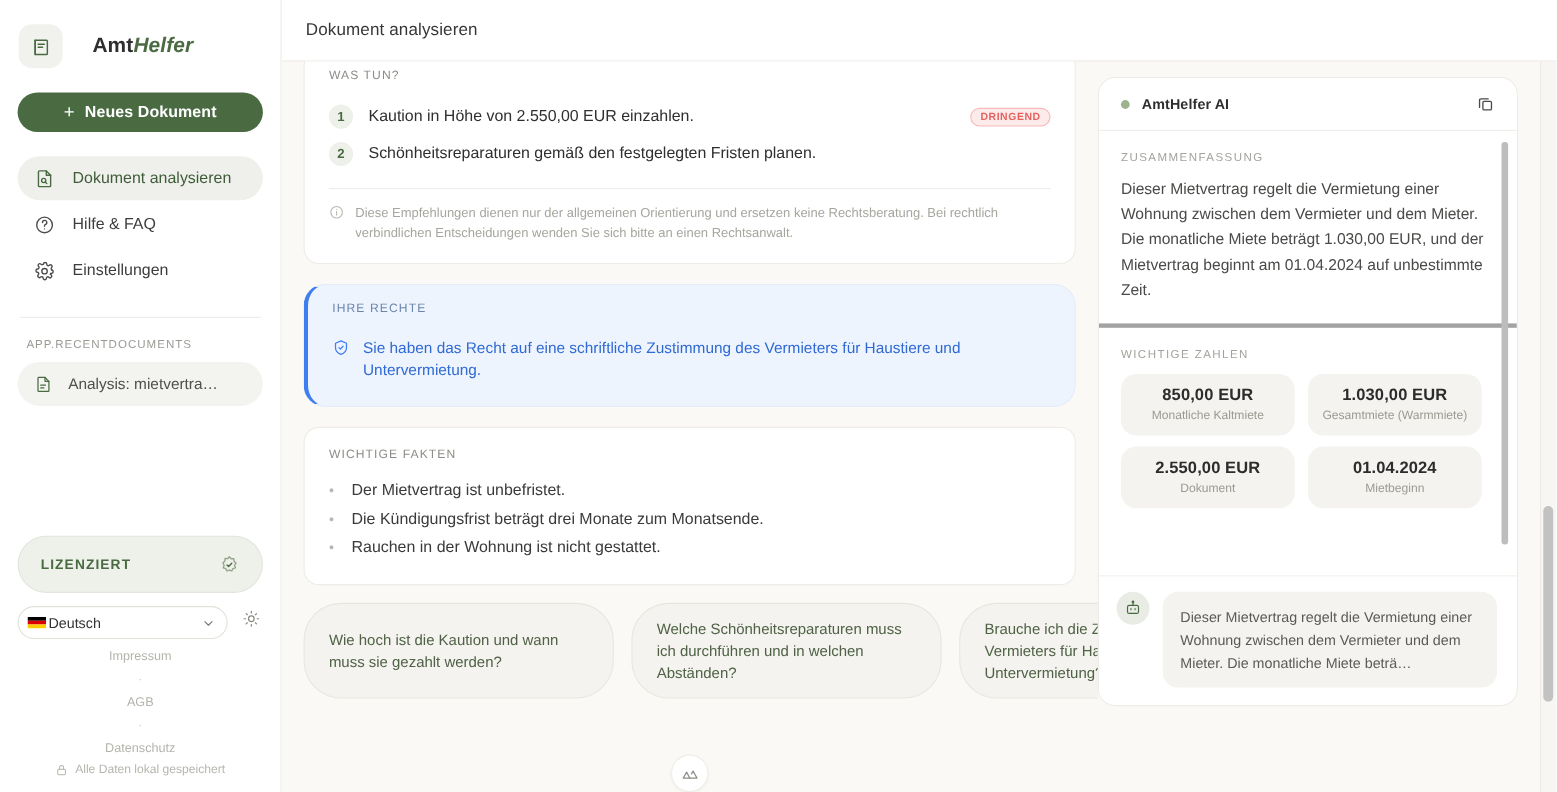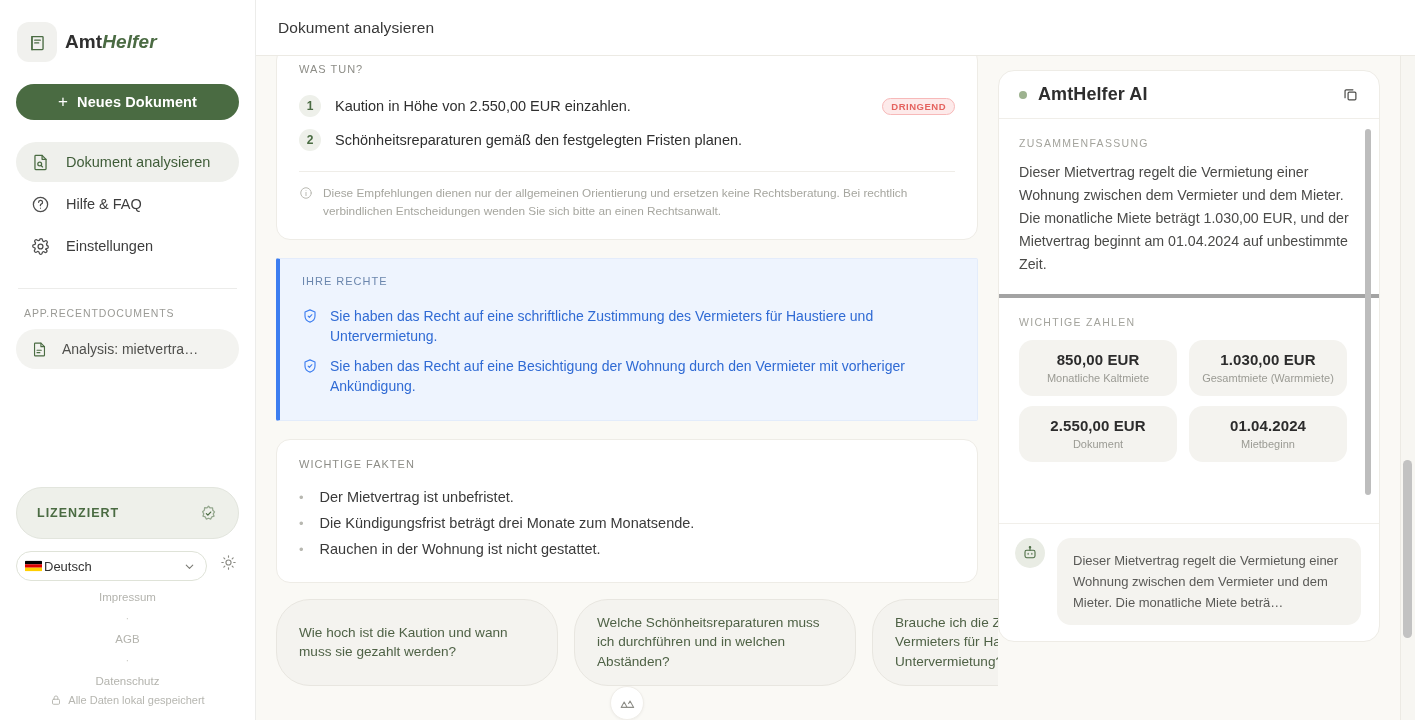--- a/index.html
+++ b/index.html
@@ -15,21 +15,21 @@
 
   
   #sidebar {
     width: 256px; height: 720px; flex: 0 0 256px;
     background: #ffffff;
     border-right: 1px solid #ececea;
     display: flex; flex-direction: column;
     padding: 0 16px;
     position: relative;
   }
-  .brand { display: flex; align-items: center; gap: 8px; padding: 22px 0 0 1px; }
+  .brand { display: flex; align-items: center; gap: 27px; padding: 22px 0 0 1px; }
   .brand-badge {
     width: 40px; height: 40px; border-radius: 12px;
     background: #f1f1ee;
     display: flex; align-items: center; justify-content: center;
   }
   .brand-text { font-size: 19px; letter-spacing: .1px; }
   .brand-text .b1 { font-weight: 700; color: #2f2f2f; }
   .brand-text .b2 { font-weight: 700; font-style: italic; color: #4b6b43; }
 
   .new-doc-btn {
@@ -137,21 +137,21 @@
     font-size: 9.5px; letter-spacing: .5px; font-weight: 600;
     border-radius: 9px; padding: 2px 8px; text-transform: uppercase;
   }
   .card-sep { height: 1px; background: #efede8; margin: 14px 0 12px; }
   .disclaimer { display: flex; gap: 10px; align-items: flex-start; }
   .disclaimer p { font-size: 11.8px; line-height: 1.55; color: #a6a69f; }
 
   
   #card-rechte {
     margin-top: 18px; background: #eef4fe; border: 1px solid #e3ecfb;
-    border-left: 4px solid #3d7ef0; border-radius: 2px;
+    border-left: 4px solid #3d7ef0; border-radius: 20px;
     padding: 16px 22px 18px 22px;
   }
   #card-rechte .card-label { color: #6b86ad; }
   .right-row { display: flex; gap: 12px; align-items: flex-start; padding: 5px 0; }
   .right-row p { font-size: 14px; line-height: 1.45; color: #2f6ad4; }
 
   
   #card-fakten { margin-top: 18px; padding-bottom: 20px; }
   .fact-row { display: flex; gap: 16px; align-items: baseline; padding: 5px 0; }
   .fact-bullet { color: #b8b8b1; font-size: 13px; line-height: 1; }
@@ -185,21 +185,21 @@
     background: #fff; border: 1px solid #eeece6;
     border-radius: 16px; height: 572px;
     display: flex; flex-direction: column; overflow: hidden;
     position: relative;
   }
   #ai-head {
     height: 48px; flex: 0 0 48px; border-bottom: 1px solid #f0eee9;
     display: flex; align-items: center; padding: 0 18px 0 20px; gap: 11px;
   }
   .status-dot { width: 8px; height: 8px; border-radius: 4px; background: #9db28f; flex: 0 0 8px; }
-  #ai-title { font-size: 18px; font-weight: 700; color: #2e2e2e; flex: 1 1 auto; letter-spacing: .1px; }
+  #ai-title { font-size: 13px; font-weight: 700; color: #2e2e2e; flex: 1 1 auto; letter-spacing: .1px; }
   #copy-btn { width: 22px; height: 22px; display: flex; align-items: center; justify-content: center; cursor: pointer; }
 
   #ai-scroll { flex: 1 1 auto; overflow: hidden; position: relative; padding: 0 0 0 0; }
   .ai-section { padding: 18px 20px 18px 20px; }
   #sec-summary { border-bottom: 4px solid #a3a3a3; }
   .ai-label {
     font-size: 10.5px; letter-spacing: 1.3px; text-transform: uppercase;
     color: #a3a39c; margin-bottom: 12px; font-weight: 500;
   }
   #summary-text { font-size: 14.2px; line-height: 1.62; color: #4a4a48; }
@@ -413,29 +413,20 @@
         <div class="right-row">
           <span style="display:flex;flex:0 0 16px;padding-top:2px;">
             <svg width="16" height="16" viewBox="0 0 24 24" fill="none" stroke="#3d7ef0" stroke-width="1.7" stroke-linecap="round" stroke-linejoin="round">
               <path d="M12 2.8 19.5 6v6c0 4.5-3.2 7.8-7.5 9.2C7.7 19.8 4.5 16.5 4.5 12V6z"></path>
                 <path d="M9.2 12.1 11.1 14l3.7-3.9"></path>
             </svg>
           </span>
           <p>Sie haben das Recht auf eine schriftliche Zustimmung des Vermieters für Haustiere und Untervermietung.</p>
         </div>
 
-        <div class="right-row">
-          <span style="display:flex;flex:0 0 16px;padding-top:2px;">
-            <svg width="16" height="16" viewBox="0 0 24 24" fill="none" stroke="#3d7ef0" stroke-width="1.7" stroke-linecap="round" stroke-linejoin="round">
-              <path d="M12 2.8 19.5 6v6c0 4.5-3.2 7.8-7.5 9.2C7.7 19.8 4.5 16.5 4.5 12V6z"></path>
-                <path d="M9.2 12.1 11.1 14l3.7-3.9"></path>
-            </svg>
-          </span>
-          <p>Sie haben das Recht auf eine Besichtigung der Wohnung durch den Vermieter mit vorheriger Ankündigung.</p>
-        </div>
       </div>
 
       <div class="card" id="card-fakten">
         <div class="card-label">WICHTIGE FAKTEN</div>
         <div class="fact-row">
           <span class="fact-bullet">•</span>
           <p>Der Mietvertrag ist unbefristet.</p>
         </div>
         <div class="fact-row">
           <span class="fact-bullet">•</span>

